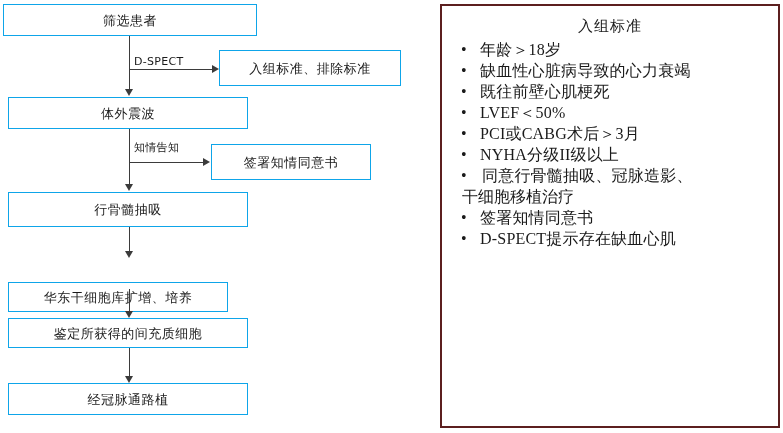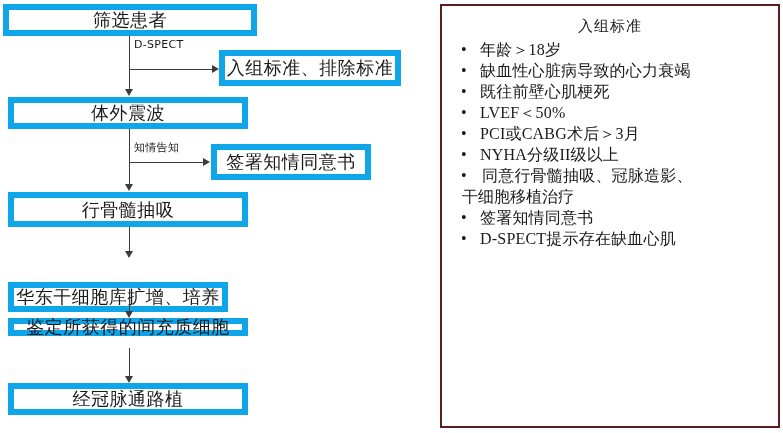--- a/index.html
+++ b/index.html
@@ -18,28 +18,28 @@
 
   
   #flowchart {
     position: absolute;
     left: 0; top: 0;
     width: 420px; height: 433px;
   }
 
   .fc-box {
     position: absolute;
-    border: 6px solid #0ea5e9;
+    border: 1px solid #0ea5e9;
     background: #ffffff;
     box-sizing: border-box;
     display: flex;
     align-items: center;
     justify-content: center;
     font-family: "DejaVu Sans", "Liberation Sans", sans-serif;
-    font-size: 18px;
+    font-size: 13px;
     color: #1a1a1a;
     letter-spacing: 0.5px;
     line-height: 1;
     white-space: nowrap;
   }
 
   .fc-line {
     position: absolute;
     background: #3b3b3b;
   }
@@ -138,21 +138,21 @@
 
   <div class="fc-box" style="left:3px; top:4px; width:254px; height:32px;">
     <span>筛选患者</span>
   </div>
 
   <div class="fc-line fc-vline" style="left:129px; top:36px; height:55px;"></div>
   <div class="fc-arrow-down" style="left:125px; top:89px;"></div>
 
   <div class="fc-line fc-hline" style="left:129px; top:69px; width:87px;"></div>
   <div class="fc-arrow-right" style="left:212px; top:65px;"></div>
-  <div class="fc-edge-label" style="left:134px; top:38px;">D-SPECT</div>
+  <div class="fc-edge-label" style="left:134px; top:55px;">D-SPECT</div>
 
   <div class="fc-box" style="left:219px; top:50px; width:182px; height:36px;">
     <span>入组标准、排除标准</span>
   </div>
 
   <div class="fc-box" style="left:8px; top:97px; width:240px; height:32px;">
     <span>体外震波</span>
   </div>
 
   <div class="fc-line fc-vline" style="left:129px; top:129px; height:57px;"></div>
@@ -173,21 +173,21 @@
   <div class="fc-line fc-vline" style="left:129px; top:227px; height:26px;"></div>
   <div class="fc-arrow-down" style="left:125px; top:251px;"></div>
 
   <div class="fc-box" style="left:8px; top:259px; width:220px; height:30px;margin-top:23px;">
     <span>华东干细胞库扩增、培养</span>
   </div>
 
   <div class="fc-line fc-vline" style="left:129px; top:289px; height:25px;"></div>
   <div class="fc-arrow-down" style="left:125px; top:311px;"></div>
 
-  <div class="fc-box" style="left:8px; top:318px; width:240px; height:18px;justify-content:center;">
+  <div class="fc-box" style="left:8px; top:318px; width:240px; height:30px;justify-content:center;">
     <span>鉴定所获得的间充质细胞</span>
   </div>
 
   <div class="fc-line fc-vline" style="left:129px; top:348px; height:30px;"></div>
   <div class="fc-arrow-down" style="left:125px; top:376px;"></div>
 
   <div class="fc-box" style="left:8px; top:383px; width:240px; height:32px;">
     <span>经冠脉通路植</span>
   </div>
 

